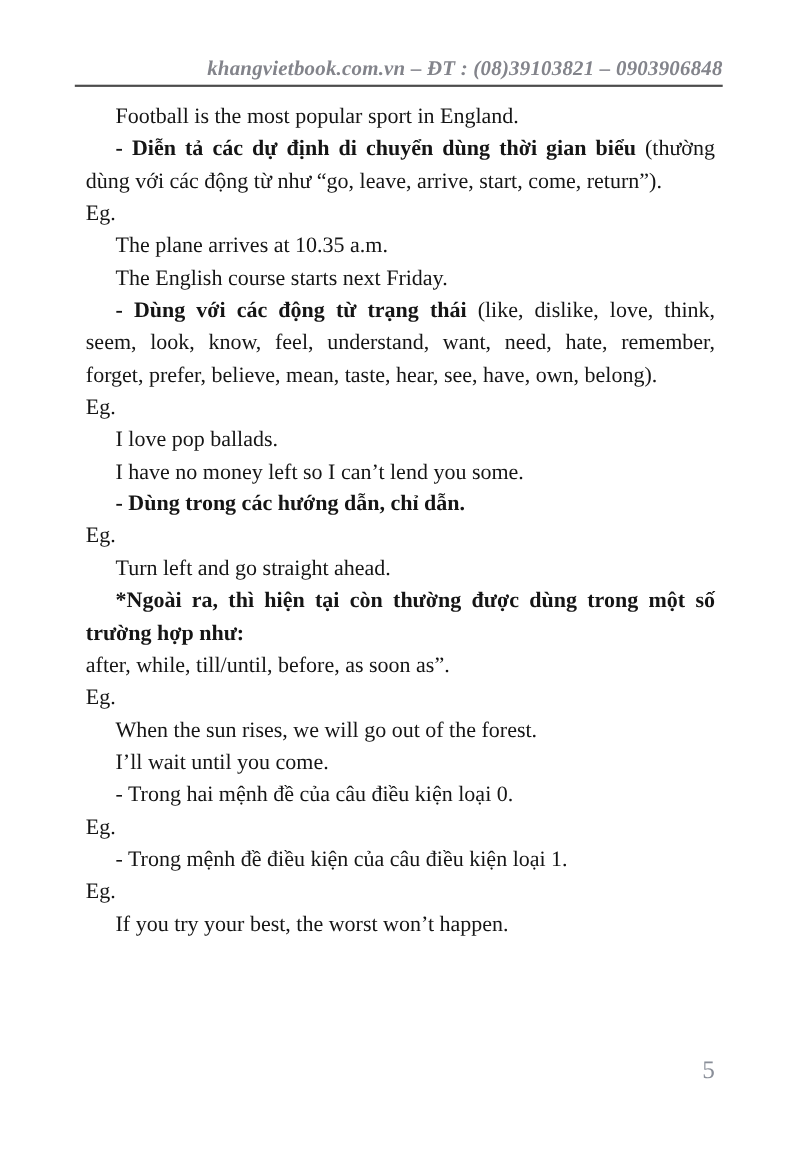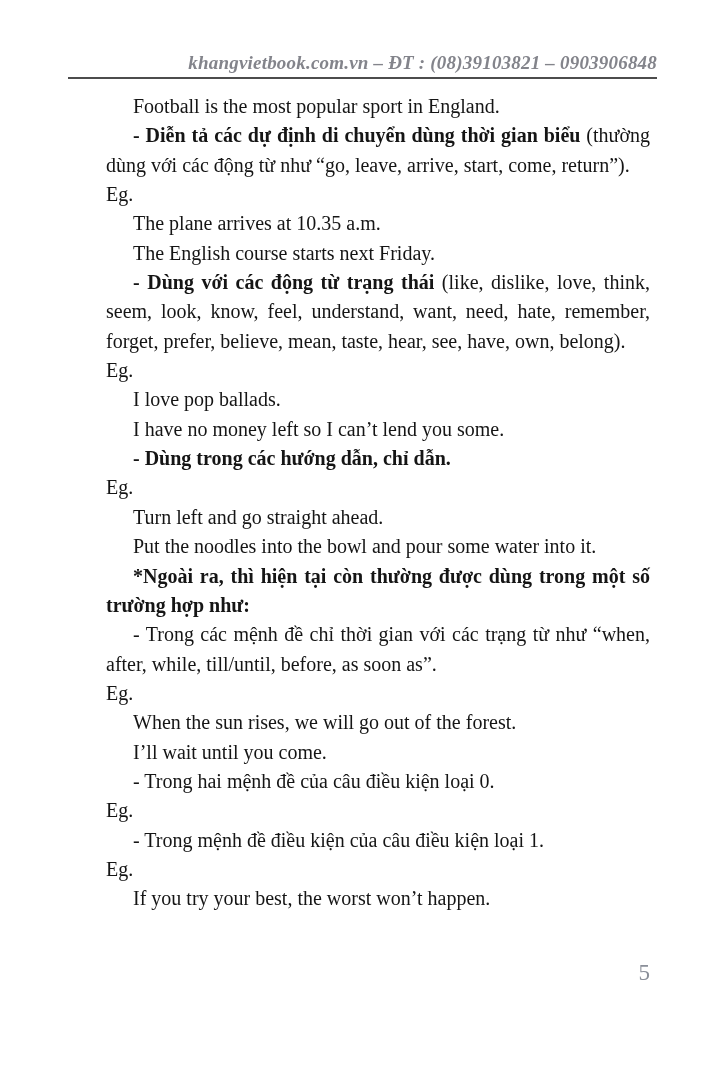--- a/index.html
+++ b/index.html
@@ -22,21 +22,21 @@
   }
   .rule{
     position:absolute;top:77px;left:68px;width:589px;height:2px;
     background:#4c4c4c;
   }
   .content{
     position:absolute;top:92px;left:78px;width:572px;
     font-size:20px;
     line-height:29.35px;
   }
-  .line{white-space:nowrap;margin-left:28px;}
+  .line{white-space:nowrap;}
   .line.indent{padding-left:27px;}
   .line.stretch{
     white-space:normal;
     text-align:justify;
     text-align-last:justify;
   }
   .line .b{font-weight:bold;}
   .line .sup{
     font-size:13px;
     vertical-align:6px;
@@ -66,24 +66,22 @@
       <div class="line indent"><span class="">The English course starts next Friday.</span></div>
       <div class="line indent stretch"><span class="b ">- Dùng với các động từ trạng thái</span><span class=""> (like, dislike, love, think,</span></div>
       <div class="line stretch"><span class="">seem, look, know, feel, understand, want, need, hate, remember,</span></div>
       <div class="line"><span class="">forget, prefer, believe, mean, taste, hear, see, have, own, belong).</span></div>
       <div class="line"><span class="">Eg.</span></div>
       <div class="line indent"><span class="">I love pop ballads.</span></div>
       <div class="line indent"><span class="">I have no money left so I can’t lend you some.</span></div>
       <div class="line indent"><span class="b ">- Dùng trong các hướng dẫn, chỉ dẫn.</span></div>
       <div class="line"><span class="">Eg.</span></div>
       <div class="line indent"><span class="">Turn left and go straight ahead.</span></div>
-      <div class="line indent"><span class="">Put the noodles into the bowl and pour some water into it.</span></div>
       <div class="line indent stretch"><span class="b ">*Ngoài ra, thì hiện tại còn thường được dùng trong một số</span></div>
       <div class="line"><span class="b ">trường hợp như:</span></div>
-      <div class="line indent stretch"><span class="">- Trong các mệnh đề chỉ thời gian với các trạng từ như “when,</span></div>
       <div class="line"><span class="">after, while, till/until, before, as soon as”.</span></div>
       <div class="line"><span class="">Eg.</span></div>
       <div class="line indent"><span class="">When the sun rises, we will go out of the forest.</span></div>
       <div class="line indent"><span class="">I’ll wait until you come.</span></div>
       <div class="line indent"><span class="">- Trong hai mệnh đề của câu điều kiện loại 0.</span></div>
       <div class="line"><span class="">Eg.</span></div>
       <div class="line indent"><span class="">- Trong mệnh đề điều kiện của câu điều kiện loại 1.</span></div>
       <div class="line"><span class="">Eg.</span></div>
       <div class="line indent"><span class="">If you try your best, the worst won’t happen.</span></div>
     </div>

